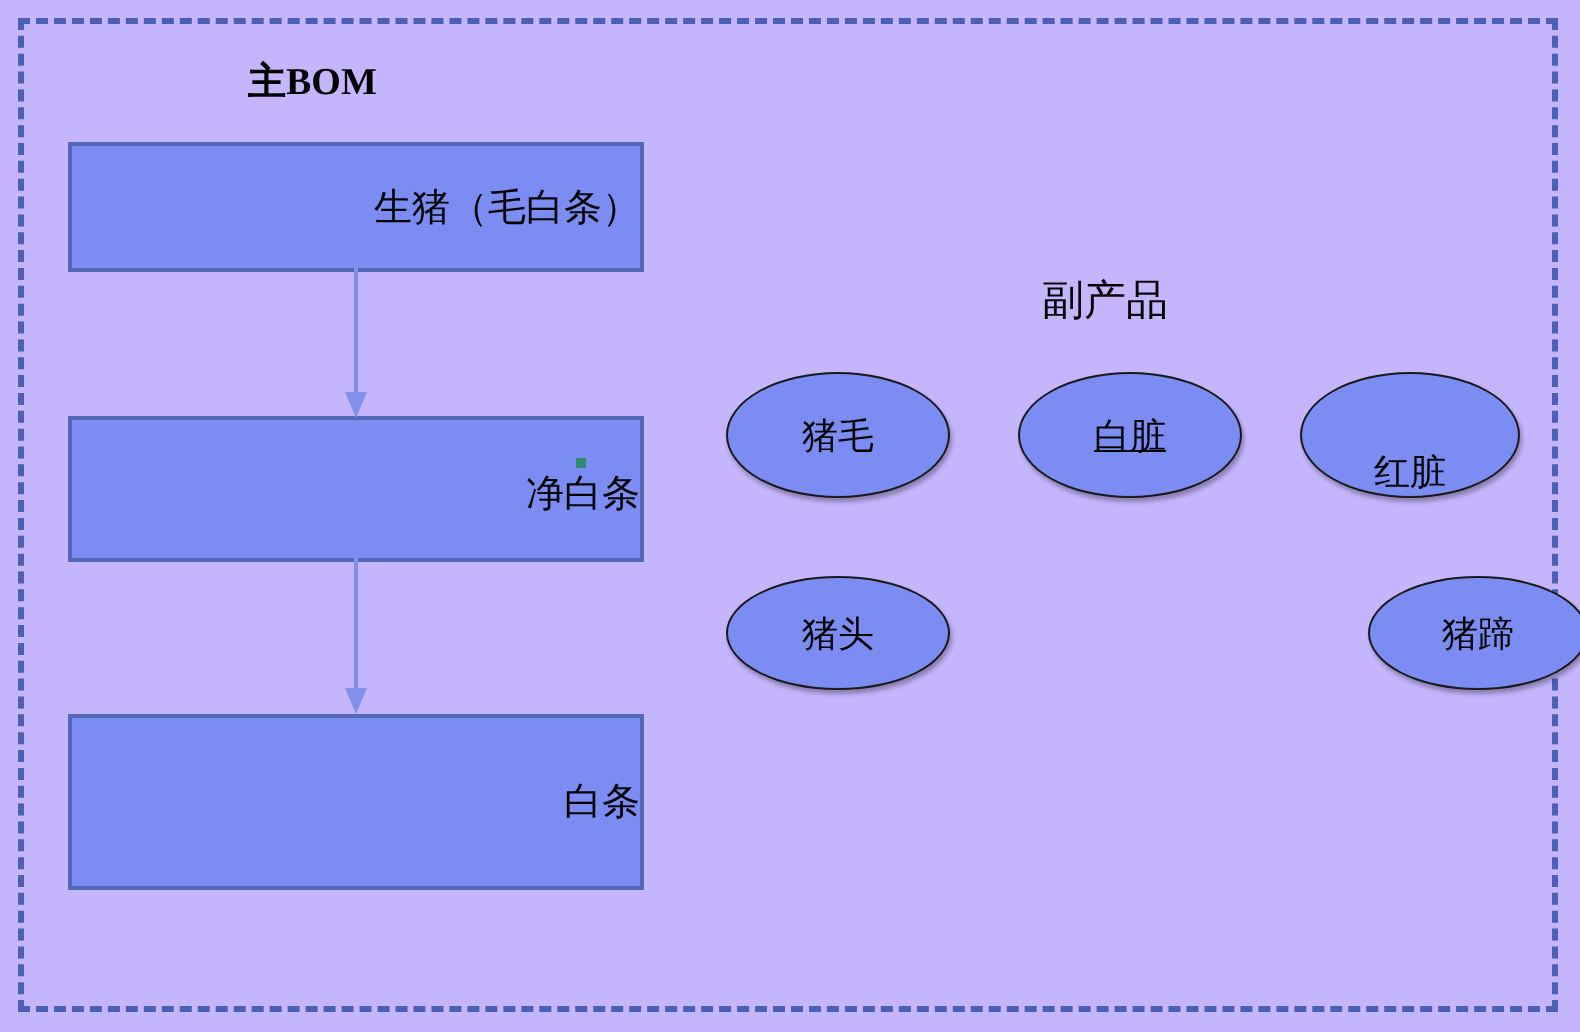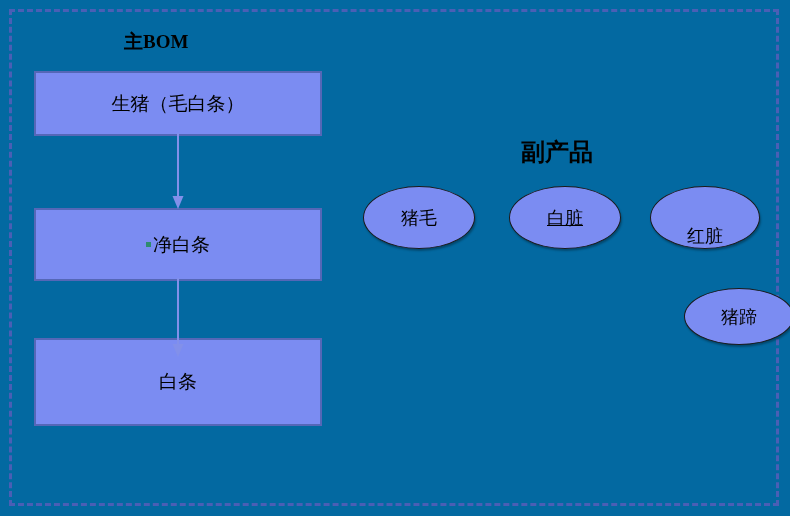--- a/index.html
+++ b/index.html
@@ -14,21 +14,21 @@
     overflow: hidden;
     font-family: "Liberation Serif", "DejaVu Serif", serif;
   }
 
   #canvas {
     position: absolute;
     left: 0;
     top: 0;
     width: 790px;
     height: 516px;
-    background: #0369a1;
+    background: #c4b5fd;
   }
 
   
   #outer-frame {
     position: absolute;
     left: 9px;
     top: 9px;
     width: 770px;
     height: 497px;
     box-sizing: border-box;
@@ -46,57 +46,58 @@
   #main-bom-title {
     left: 124px;
     top: 32px;
     font-size: 19px;
     font-weight: bold;
     font-family: "Liberation Serif", "DejaVu Serif", serif;
   }
   #byproduct-title {
     left: 521px;
     top: 140px;
-    font-size: 24px;
-    font-weight: bold;
+    font-size: 21px;
+    font-weight: normal;
     font-family: "Liberation Sans", "DejaVu Sans", sans-serif;
   }
 
   
   .process-box {
     position: absolute;
     box-sizing: border-box;
     background: #7b8cf2;
     border: 2px solid #5567b7;
     display: flex;
     align-items: center;
-    justify-content: center;
+    justify-content: flex-end;
   }
   .process-box .box-label {
     font-size: 19px;
     color: #000000;
     white-space: nowrap;
     font-family: "Liberation Serif", "DejaVu Serif", serif;
   }
   #box-live-pig   { left: 34px;  top: 71px;  width: 288px; height: 65px; }
   #box-clean-carcass { left: 34px; top: 208px; width: 288px; height: 73px; }
-  #box-carcass    { left: 34px;  top: 338px; width: 288px; height: 88px; }
+  #box-carcass    { left: 34px;  top: 357px; width: 288px; height: 88px; }
 
   
   .bullet-marker {
     display: inline-block;
     width: 5px;
     height: 5px;
     background: #2e8b6e;
     margin-right: 2px;
     vertical-align: 2px;
   }
   #box-clean-carcass .inner-line {
     display: flex;
     align-items: center;
+    flex-direction: column;
   }
 
   
   .arrow-svg {
     position: absolute;
     overflow: visible;
   }
   #arrow-1 { left: 160px; top: 133px; width: 40px; height: 80px; }
   #arrow-2 { left: 160px; top: 278px; width: 40px; height: 84px; }
 
@@ -163,17 +164,20 @@
 
   <div class="ellipse-node" id="ellipse-0">
     <span class="ellipse-label">猪毛</span>
   </div>
   <div class="ellipse-node" id="ellipse-1">
     <span class="ellipse-label">白脏</span>
   </div>
   <div class="ellipse-node" id="ellipse-2">
     <span class="ellipse-label">红脏</span>
   </div>
+  <div class="ellipse-node" id="ellipse-3">
+    <span class="ellipse-label">猪头</span>
+  </div>
   <div class="ellipse-node" id="ellipse-5">
     <span class="ellipse-label">猪蹄</span>
   </div>
 
 </div>
 
 </body></html>

